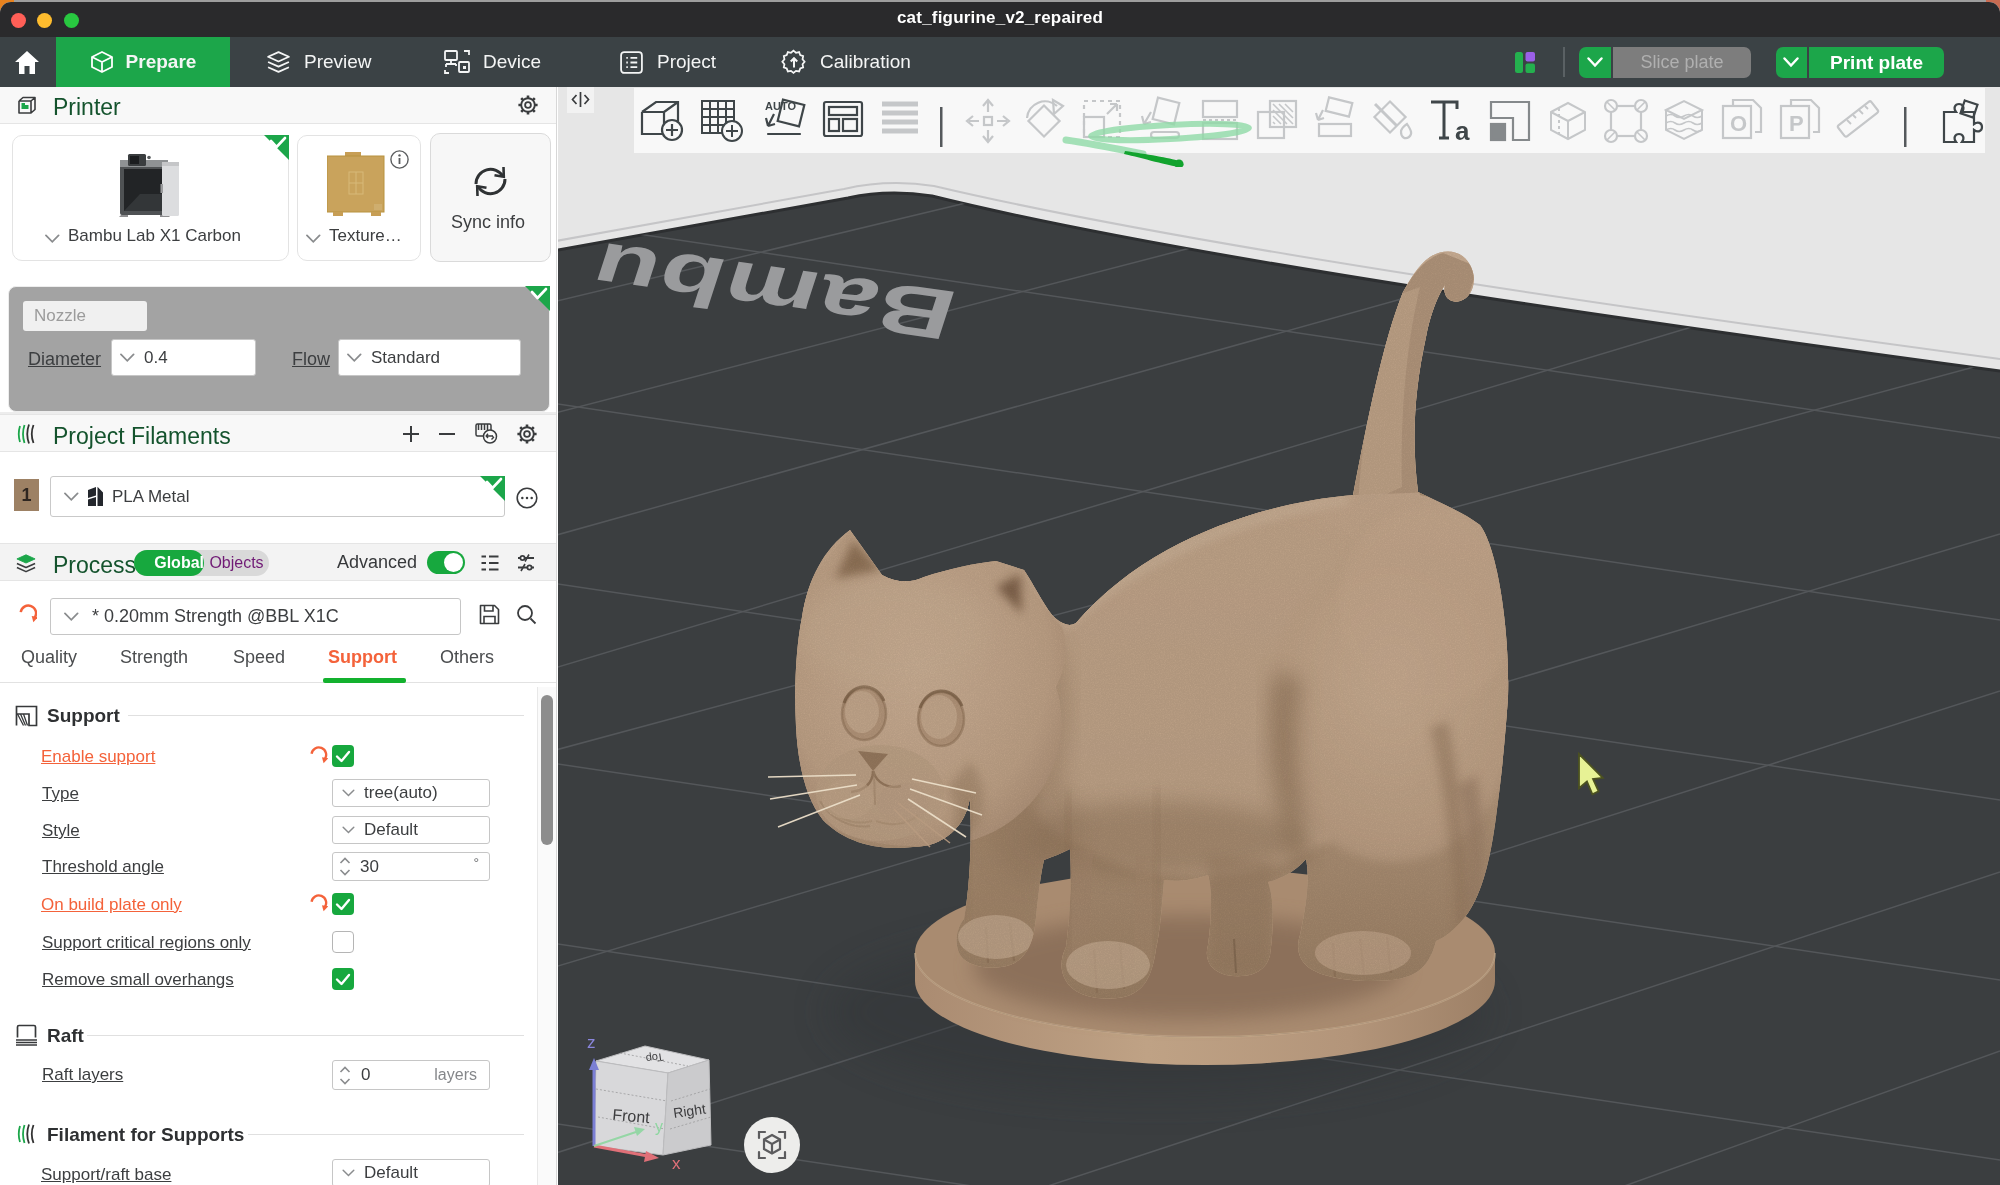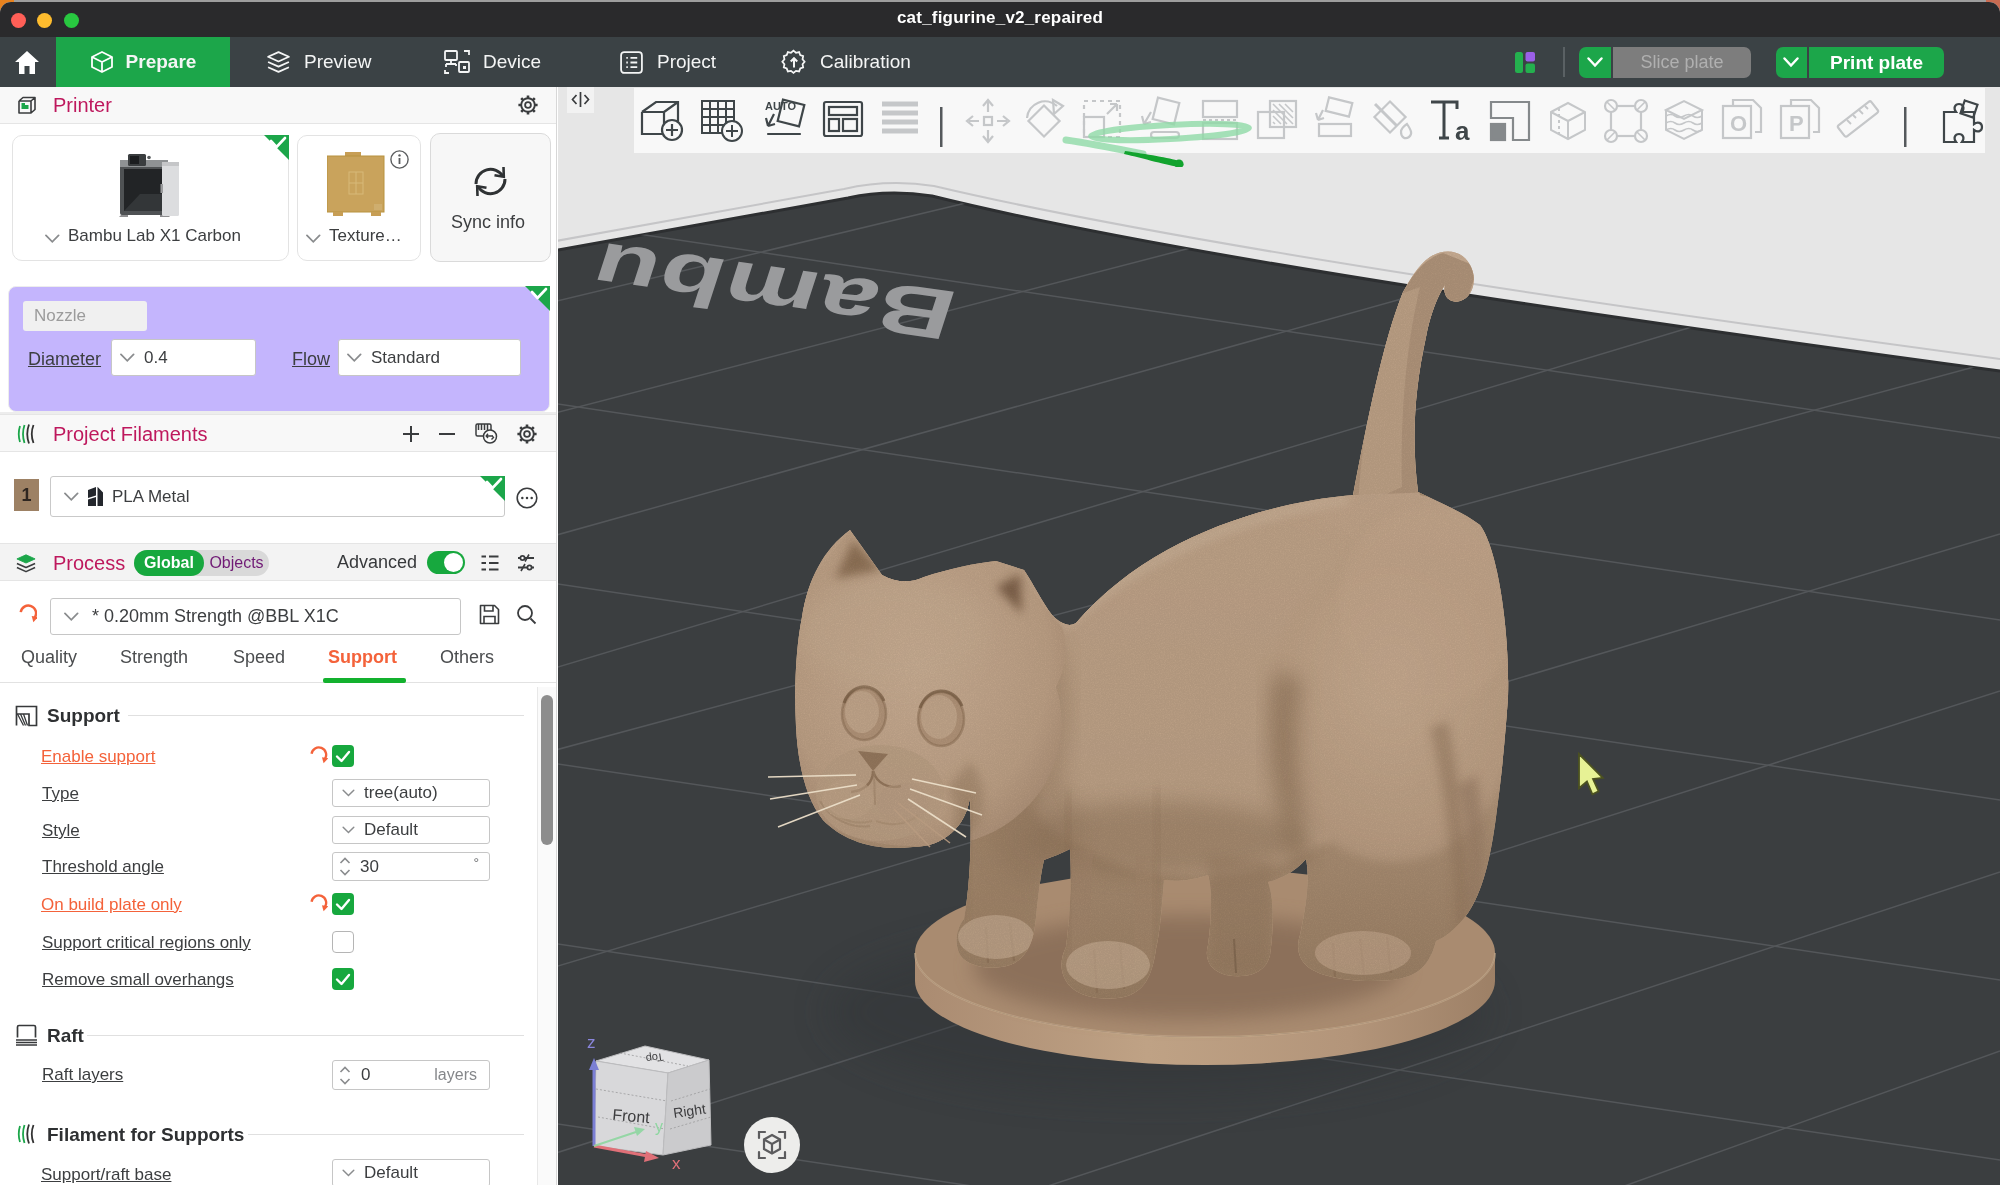--- a/index.html
+++ b/index.html
@@ -16,21 +16,21 @@
   
   #menubar { position:absolute; left:0; top:35px; width:2000px; height:50px; background:#3b4245; }
   .mtab { position:absolute; top:0; height:50px; display:flex; align-items:center; color:#f4f5f5; font-size:19px; }
   .mtab svg { margin-right:13px; }
   #tab-prepare { left:56px; width:174px; background:#1ca64a; justify-content:center; font-weight:bold;}
   #tab-prepare svg { margin-right:12px; }
   
   #sidebar { position:absolute; left:0; top:85px; width:557px; height:1100px; background:#ffffff;
              border-right:1px solid #d7d7d7; }
   .sechead { position:absolute; left:0; width:556px; background:#f8f8f8; border-bottom:1px solid #e5e5e5; }
-  .shtitle { position:absolute; font-size:20px; color:#be185d; }
+  .shtitle { position:absolute; font-size:23px; color:#14532d; }
   .card { position:absolute; background:#fff; border:1px solid #e3e3e3; border-radius:10px; }
   .cbadge { position:absolute; top:-1px; right:-1px; width:25px; height:25px; }
   .ddrow { position:absolute; font-size:17px; color:#3c3e40; }
   .inputbox { position:absolute; background:#fff; border:1px solid #c6c6c6; border-radius:3px;
               font-size:17px; color:#3c3e40; display:flex; align-items:center; }
   .lbl { position:absolute; font-size:17px; color:#3c3e40;text-decoration:underline; }
   .lbl-orange { color:#f4623a; }
   
   #viewport { position:absolute; left:558px; top:85px; width:1442px; height:1100px; background:#e6e6e6; }
 </style>
@@ -211,21 +211,21 @@
     <div class="card" style="left:430px; top:46px; width:121px; height:129px; background:#f7f7f7; border-color:#dadada;">
       <svg style="position:absolute;left:38px;top:29px" width="43" height="37" viewBox="0 0 43 37" fill="none" stroke="#2f3234" stroke-width="3">
         <path d="M7 21 A 14.5 14.5 0 0 1 34 13.5"></path>
         <path d="M36 16 A 14.5 14.5 0 0 1 9 23.5"></path>
         <path d="M34.5 4 L34.8 13.8 L25.5 12.2" stroke-width="2.6" fill="none"></path>
         <path d="M8.5 33 L8.2 23.2 L17.5 24.8" stroke-width="2.6" fill="none"></path>
       </svg>
       <div class="ddrow" style="left:20px;top:78px;font-size:18px;">Sync info</div>
     </div>
 
-    <div class="card" style="left:8px; top:199px; width:542px; height:126px; border-color:#ededed; background:#c4b5fd; border-radius:8px;">
+    <div class="card" style="left:8px; top:199px; width:542px; height:126px; border-color:#ededed; background:#a3a3a3; border-radius:8px;">
       <svg class="cbadge" width="25" height="25" viewBox="0 0 25 25">
           <use href="#cornerbadge"></use>
         </svg>
       <div style="position:absolute;left:14px;top:14px;width:124px;height:30px;background:#f0f0f0;border-radius:3px;color:#9b9b9b;font-size:17px;line-height:30px;padding-left:11px;">Nozzle</div>
       <div class="lbl" style="left:19px;top:62px;font-size:18px;">Diameter</div>
       <div class="inputbox" style="left:102px;top:52px;width:145px;height:37px;">
         <svg style="margin-left:8px" width="15" height="9" viewBox="0 0 15 9">
             <use href="#chev" transform="scale(0.97)"></use>
           </svg>
         <span style="margin-left:9px">0.4</span>
@@ -283,21 +283,21 @@
     </svg>
 
     <div style="position:absolute;left:0;top:456px;width:556px;height:38px;background:#f3f3f3;border-top:1px solid #e5e5e5;border-bottom:1px solid #e5e5e5;">
       <svg style="position:absolute;left:15px;top:9px" width="22" height="20" viewBox="0 0 24 22" fill="none" stroke-linejoin="round">
         <path d="M2 16 L12 20.5 L22 16" stroke="#3a3c3e" stroke-width="1.7"></path>
         <path d="M2 11.5 L12 16 L22 11.5" stroke="#3a3c3e" stroke-width="1.7"></path>
         <path d="M12 2 L22 6.5 L12 11 L2 6.5 Z" fill="#1ca64a" stroke="#1ca64a"></path>
       </svg>
       <div class="shtitle" style="left:53px;top:8px;">Process</div>
       <div style="position:absolute;left:134px;top:6px;width:135px;height:26px;background:#d9d9d9;border-radius:13px;">
-        <div style="position:absolute;left:0;top:0;width:70px;height:26px;background:#17a83e;border-radius:13px;color:#fff;font-size:16px;font-weight:bold;text-align:center;line-height:26px;">Global</div>
+        <div style="position:absolute;left:0;top:0;width:70px;height:26px;background:#17a83e;border-radius:13px;color:#fff;font-size:16px;font-weight:bold;text-align:right;line-height:26px;">Global</div>
         <div style="position:absolute;left:70px;top:0;width:65px;height:26px;color:#701a75;font-size:16px;text-align:center;line-height:26px;">Objects</div>
       </div>
       <div style="position:absolute;left:337px;top:8px;font-size:18px;color:#37393b;">Advanced</div>
       <div style="position:absolute;left:427px;top:7px;width:38px;height:23px;background:#17a83e;border-radius:12px;">
         <div style="position:absolute;right:2px;top:2px;width:19px;height:19px;background:#fff;border-radius:50%;"></div>
       </div>
       <svg style="position:absolute;left:481px;top:10px" width="18" height="18" viewBox="0 0 18 18" stroke="#3a3c3e" stroke-width="1.8">
         <path d="M0.5 2.5 L5 2.5 M0.5 9 L5 9 M0.5 15.5 L5 15.5 M8 2.5 L17.5 2.5 M8 9 L17.5 9 M8 15.5 L17.5 15.5"></path>
       </svg>
       <svg style="position:absolute;left:516px;top:9px" width="20" height="20" viewBox="0 0 20 20" stroke="#3a3c3e" stroke-width="1.8" fill="none">

